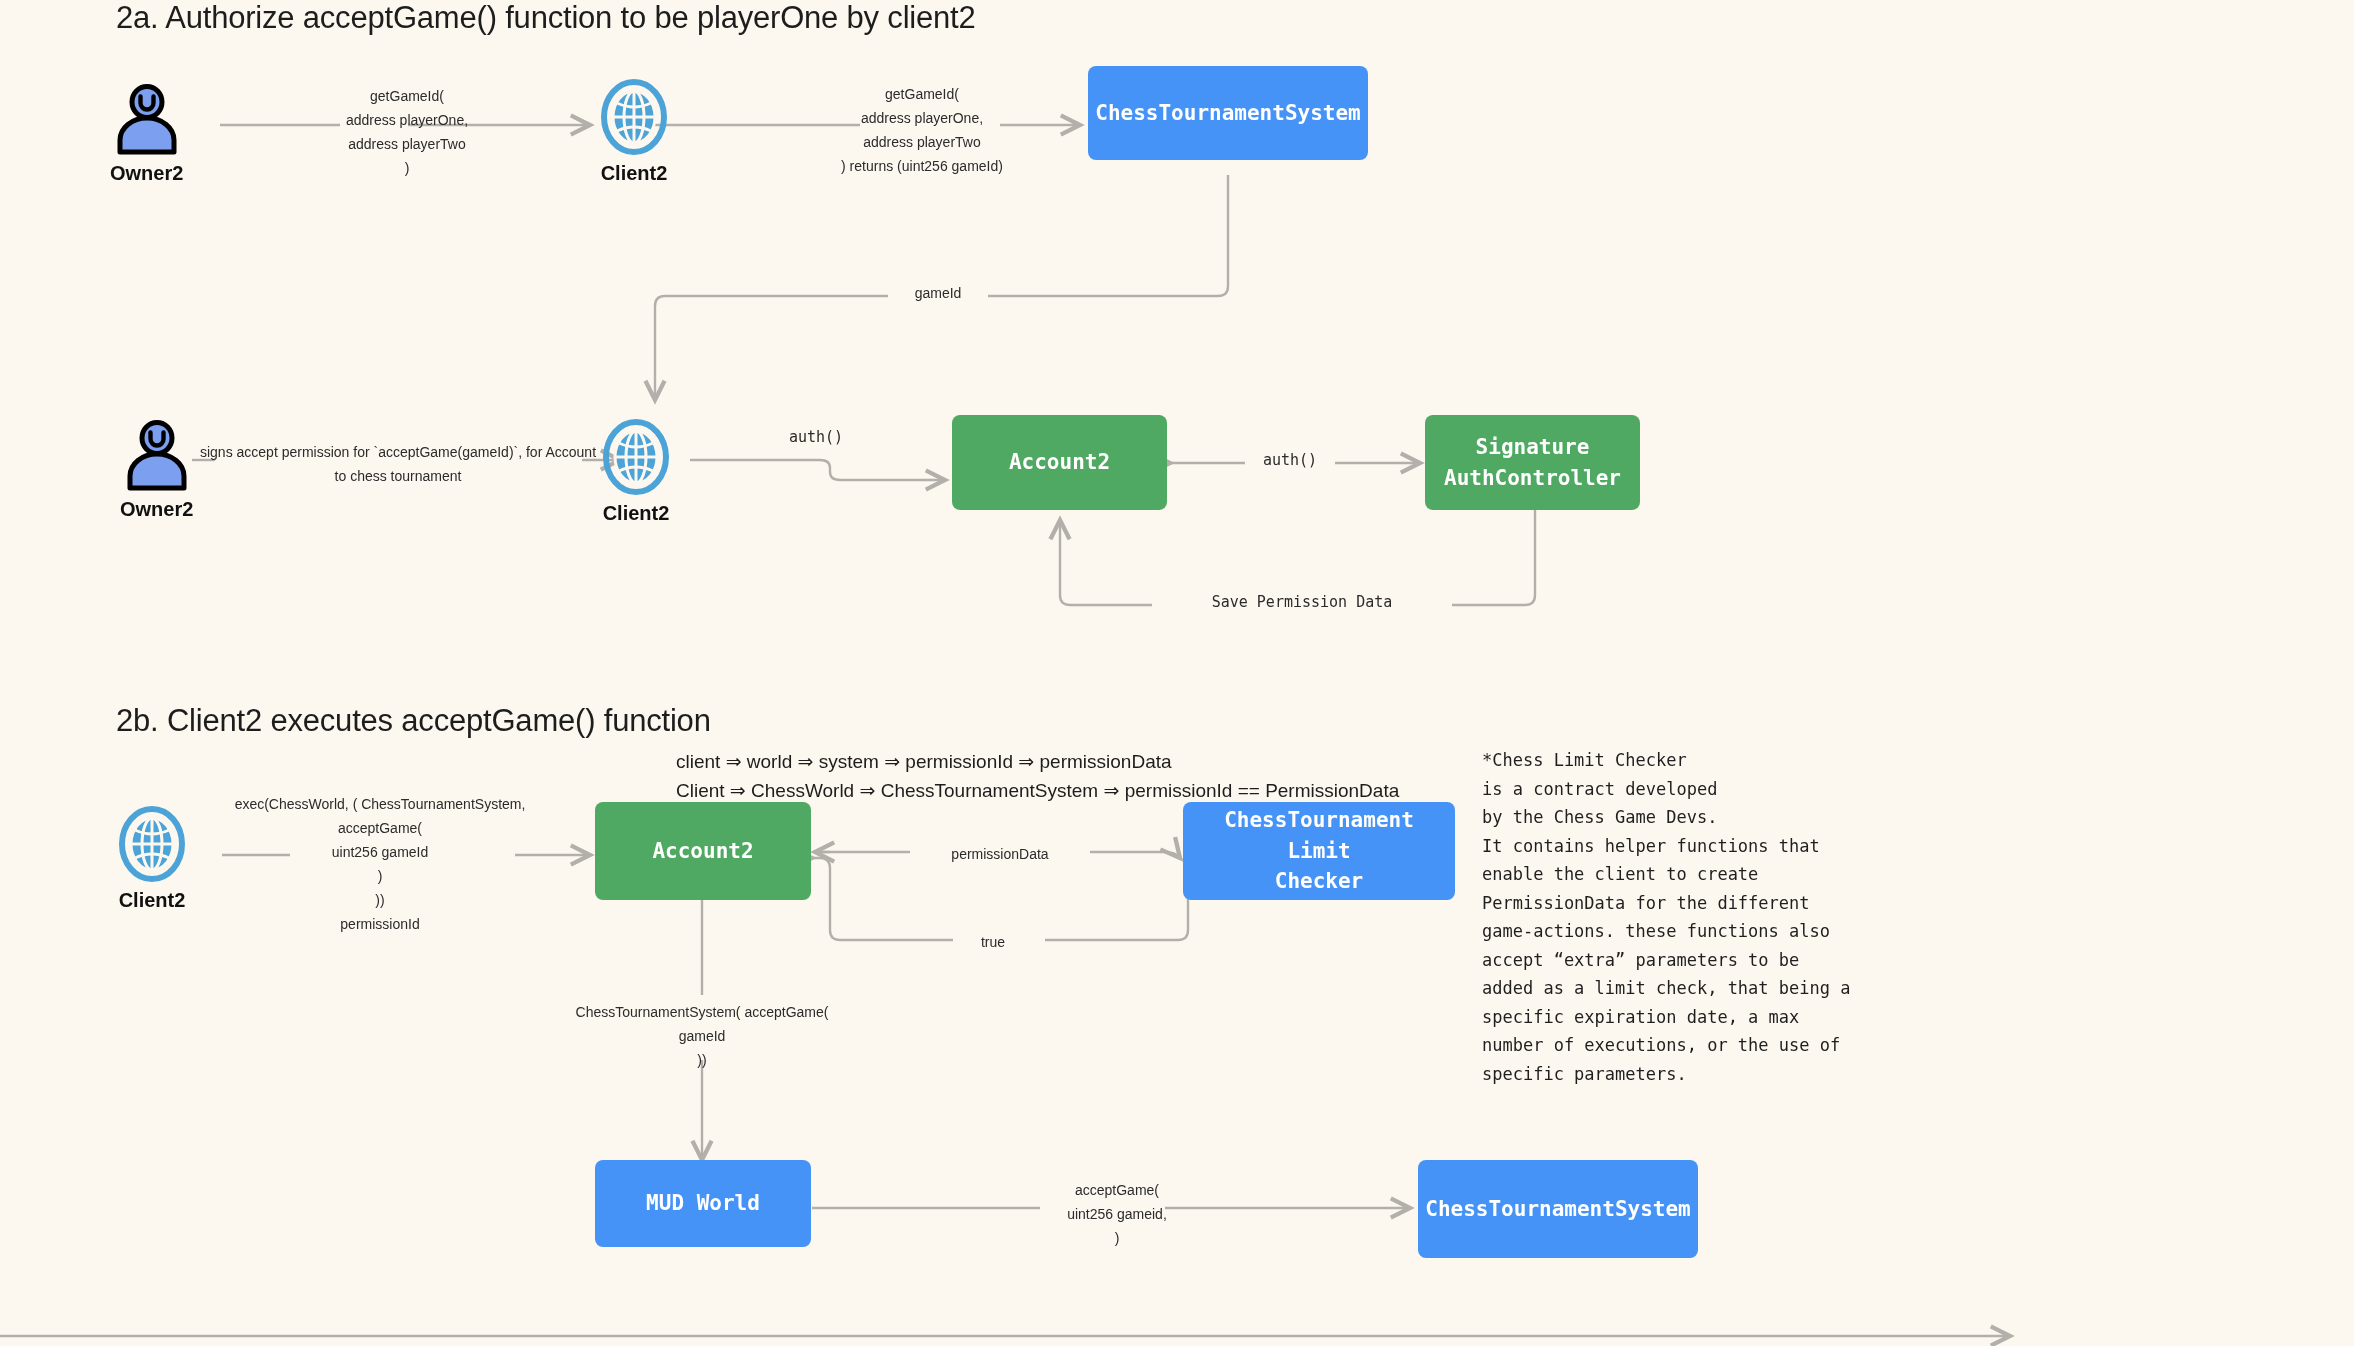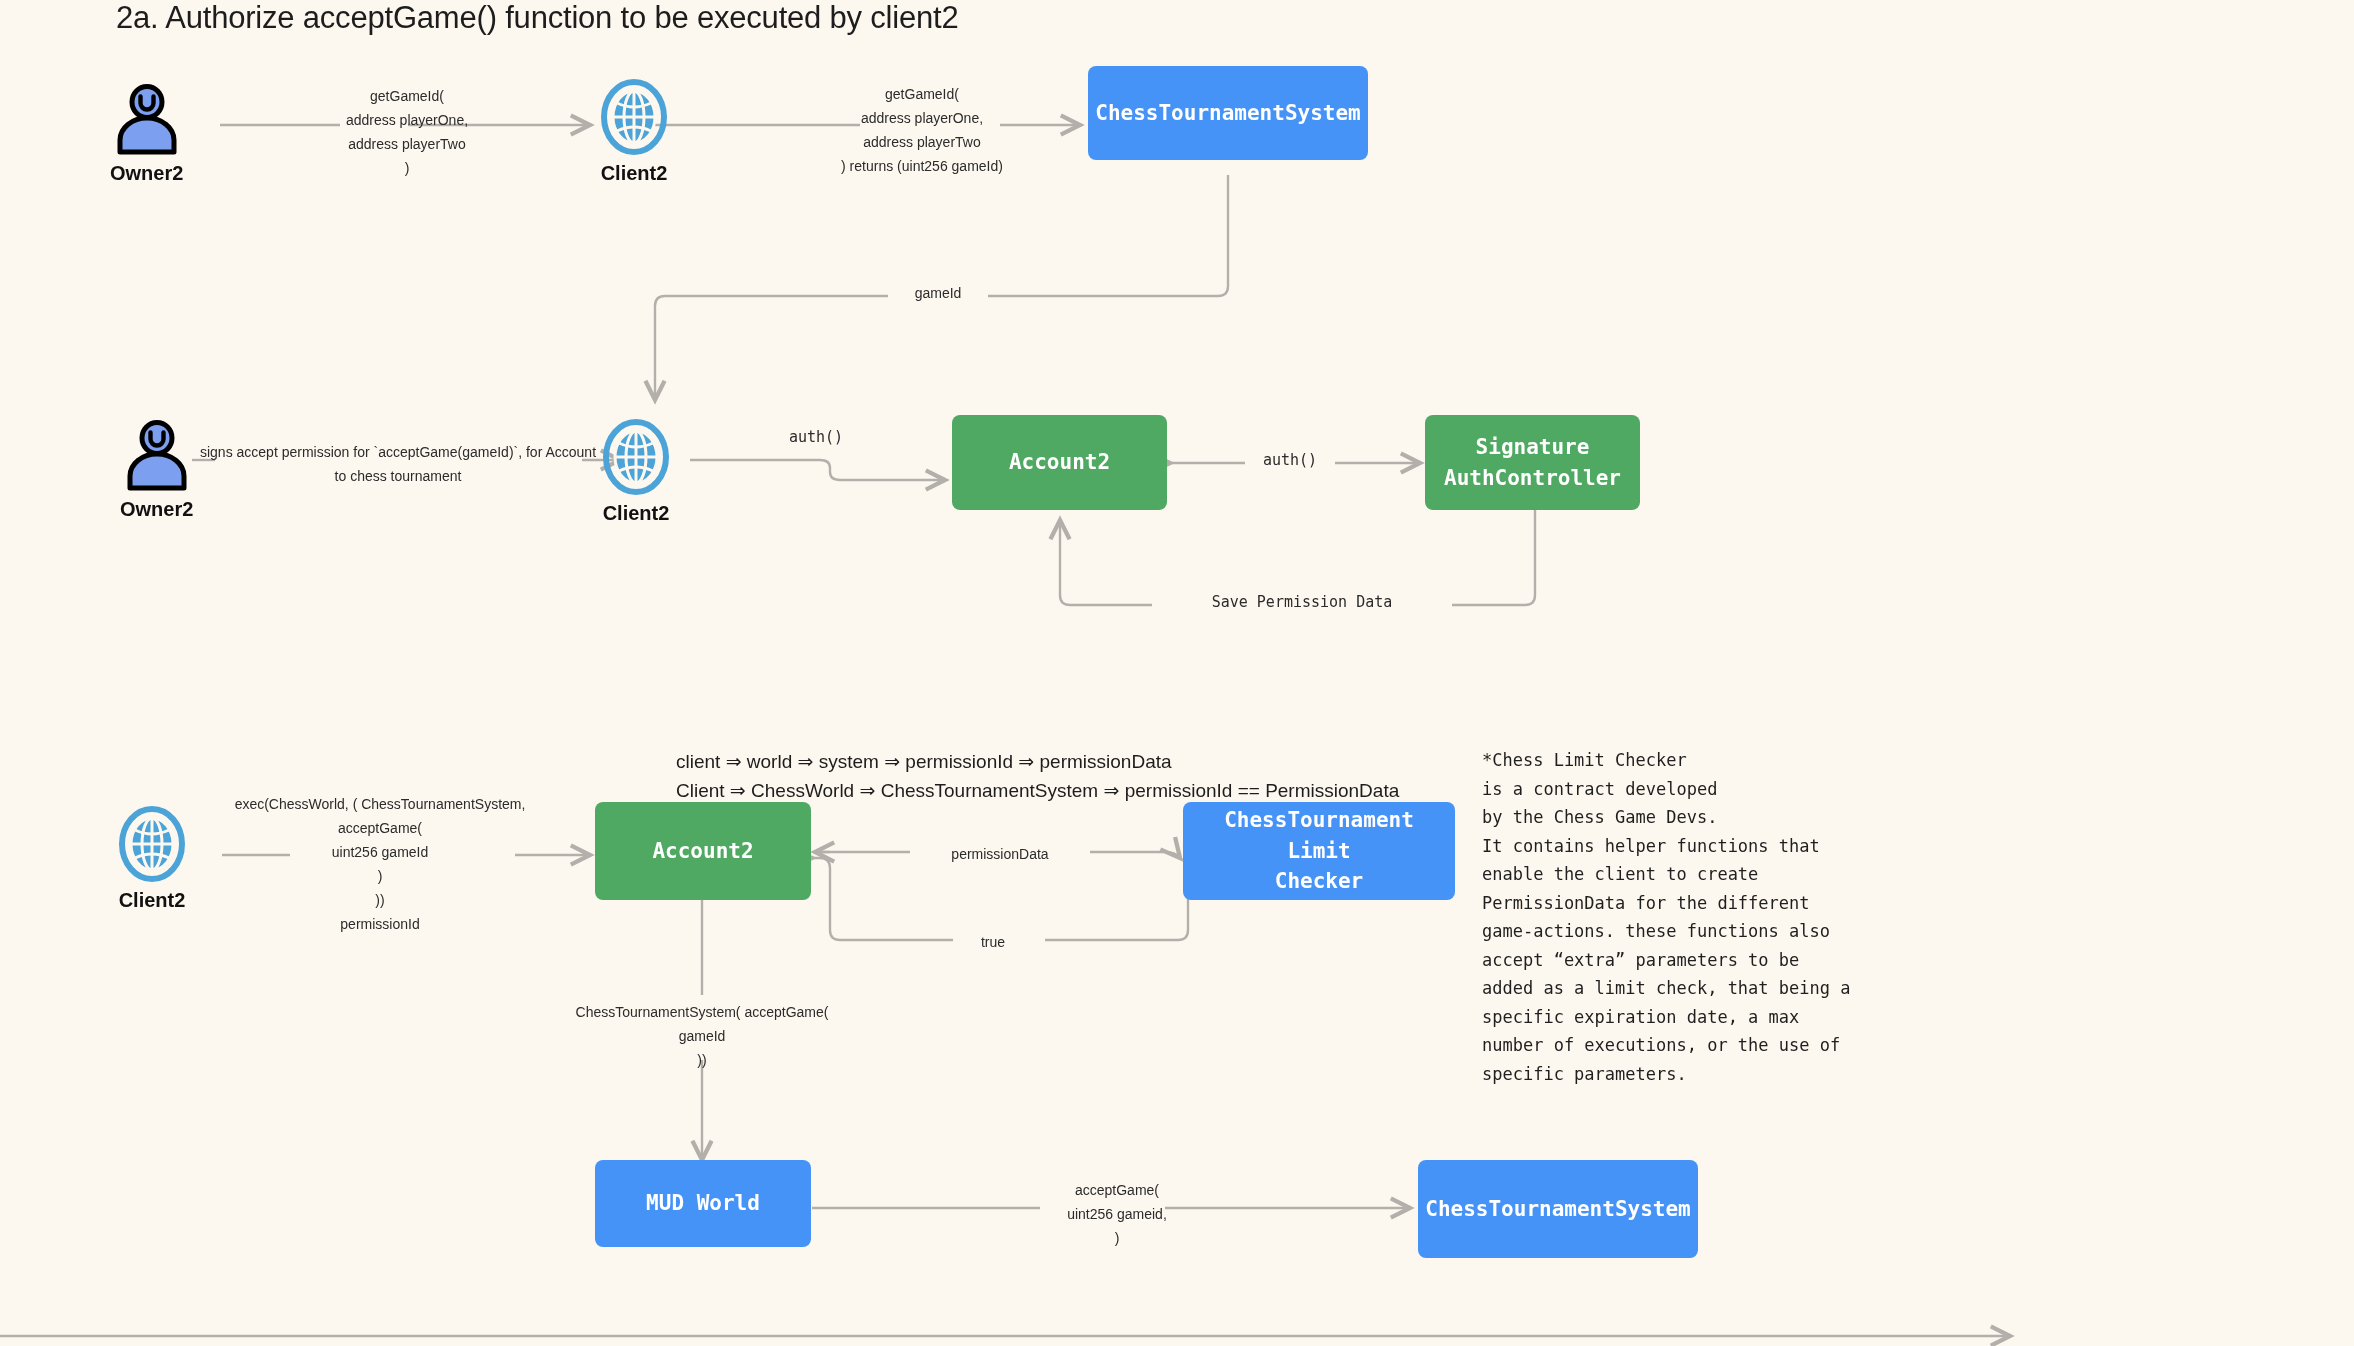--- a/index.html
+++ b/index.html
@@ -140,21 +140,22 @@
       <path d="M702,900 L702,995"></path>
       <path d="M702,1060 L702,1160" marker-end="url(#arrow)"></path>
 
       <path d="M812,1208 L1040,1208"></path>
       <path d="M1165,1208 L1410,1208" marker-end="url(#arrow)"></path>
 
       <path d="M0,1336 L2010,1336" marker-end="url(#arrow)"></path>
     </g>
   </svg>
 
-  <div class="section-title" style="left:116px;top:0px;">2a. Authorize acceptGame() function to be executed by client2</div>
+  <div class="section-title" style="left:116px;top:0px;">2a. Authorize acceptGame() function to be playerOne by client2</div>
+  <div class="section-title" style="left:116px;top:703px;">2b. Client2 executes acceptGame() function</div>
 
   <div class="actor" style="left:110px;top:84px;">
     <svg width="70" height="72" viewBox="0 0 70 72">
       <ellipse cx="35" cy="18" rx="15" ry="15.5" fill="#7d9ff0" stroke="#000" stroke-width="5"></ellipse>
       <path d="M28.5,12.5 L28.5,19 a6.5,6.5 0 0 0 13,0 L41.5,12.5" fill="none" stroke="#000" stroke-width="4.4" stroke-linecap="round"></path>
       <path d="M8,68 L8,56 a27,22 0 0 1 54,0 L62,68 Z" fill="#7d9ff0" stroke="#000" stroke-width="5" stroke-linejoin="round"></path>
     </svg>
     <div class="actor-label">Owner2</div>
   </div>
 

